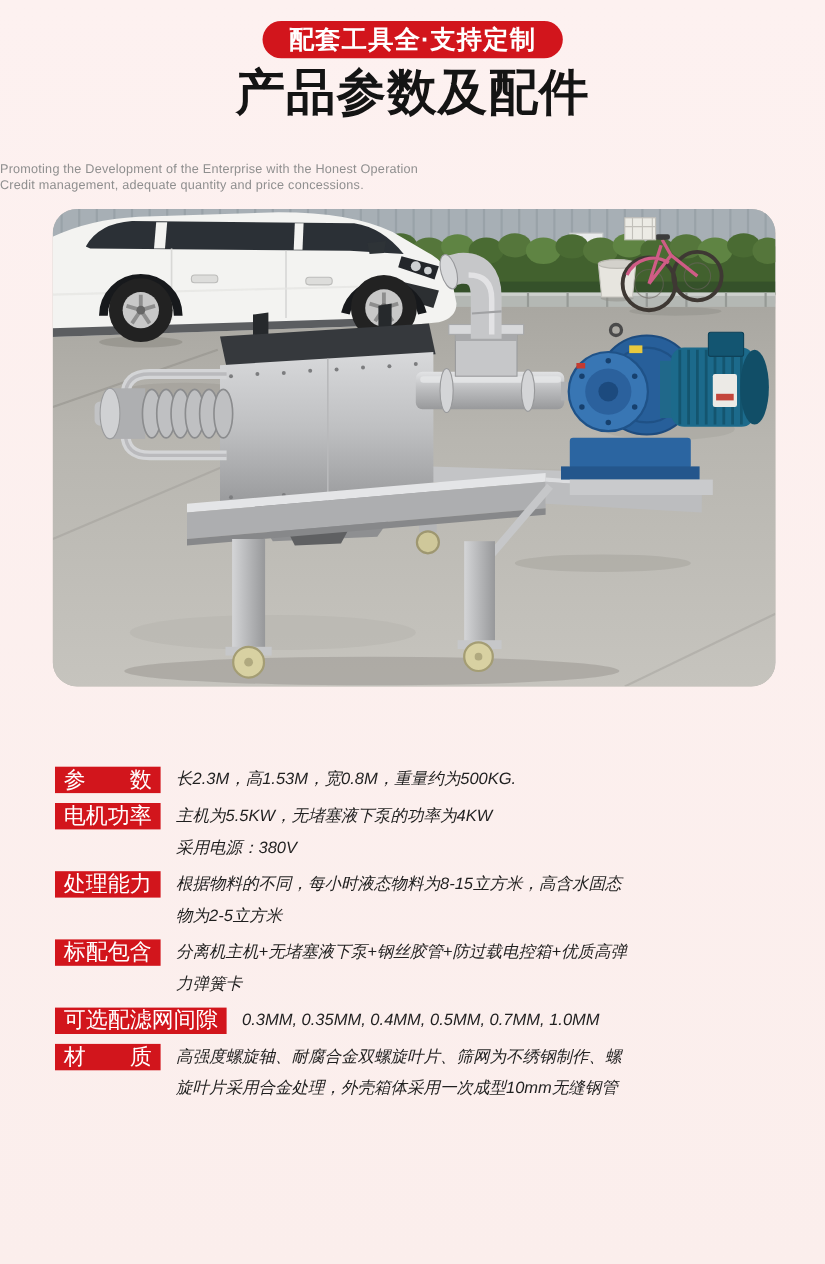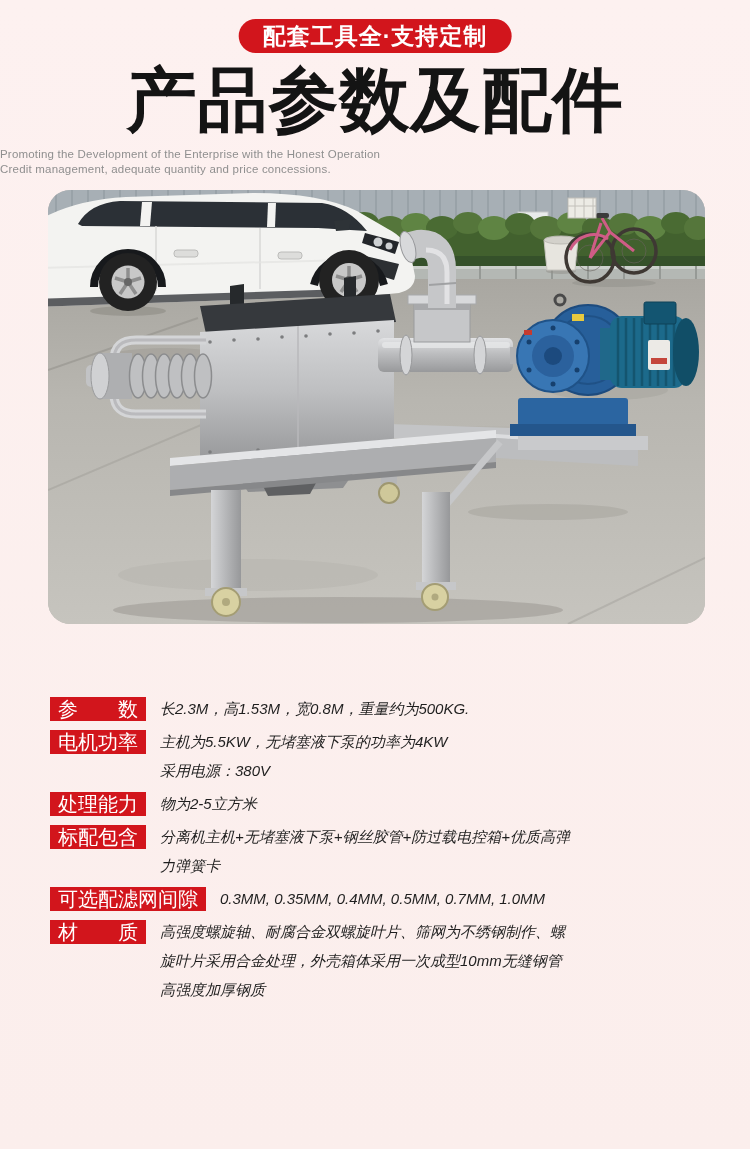--- a/index.html
+++ b/index.html
@@ -10,21 +10,21 @@
   }
   .page{position:relative;width:750px;height:1149px;background:linear-gradient(180deg,#fdf1f0 0%,#fbeeec 100%);}
   
   .badge{
     position:absolute;top:19px;left:50%;transform:translateX(-50%);
     background:#d2151c;color:#fff;font-size:23px;font-weight:700;
     line-height:34px;padding:0 24px;border-radius:18px;letter-spacing:1px;white-space:nowrap;text-align:center;
   }
   .title{
     position:absolute;top:54px;left:0;width:100%;margin:0;text-align:center;
-    font-size:70px;font-weight:900;color:#141414;letter-spacing:1px;white-space:nowrap;
+    font-size:45px;font-weight:900;color:#141414;letter-spacing:1px;white-space:nowrap;
   }
   .subtitle{
     position:absolute;top:147px;left:0;width:100%;text-align:left;
     font-size:11.5px;line-height:15px;color:#8f8f8f;letter-spacing:.2px;
   }
   
   .photo{
     position:absolute;left:48px;top:190px;width:657px;height:434px;
     border-radius:22px;overflow:hidden;background:#b8b6b0;
   }
@@ -322,20 +322,21 @@
     <div class="spec-label narrow">电机功率</div>
     <div class="spec-value">
           <div class="vline">主机为5.5KW，无堵塞液下泵的功率为4KW</div>
           <div class="vline">采用电源：380V</div>
         </div>
   </div>
 
   <div class="spec-row">
     <div class="spec-label narrow">处理能力</div>
     <div class="spec-value">
+          <div class="vline">根据物料的不同，每小时液态物料为8-15立方米，高含水固态</div>
           <div class="vline">物为2-5立方米</div>
         </div>
   </div>
 
   <div class="spec-row">
     <div class="spec-label narrow">标配包含</div>
     <div class="spec-value">
           <div class="vline">分离机主机+无堵塞液下泵+钢丝胶管+防过载电控箱+优质高弹</div>
           <div class="vline">力弹簧卡</div>
         </div>
@@ -347,17 +348,16 @@
     <div class="spec-value">
           <div class="vline">0.3MM, 0.35MM, 0.4MM, 0.5MM, 0.7MM, 1.0MM</div>
         </div>
   </div>
 
   <div class="spec-row">
     <div class="spec-label narrow">材 质</div>
     <div class="spec-value">
           <div class="vline">高强度螺旋轴、耐腐合金双螺旋叶片、筛网为不绣钢制作、螺</div>
           <div class="vline">旋叶片采用合金处理，外壳箱体采用一次成型10mm无缝钢管</div>
-          <div class="vline">高强度加厚钢质</div>
         </div>
   </div>
 </div>
 </div>
 
 </body></html>

